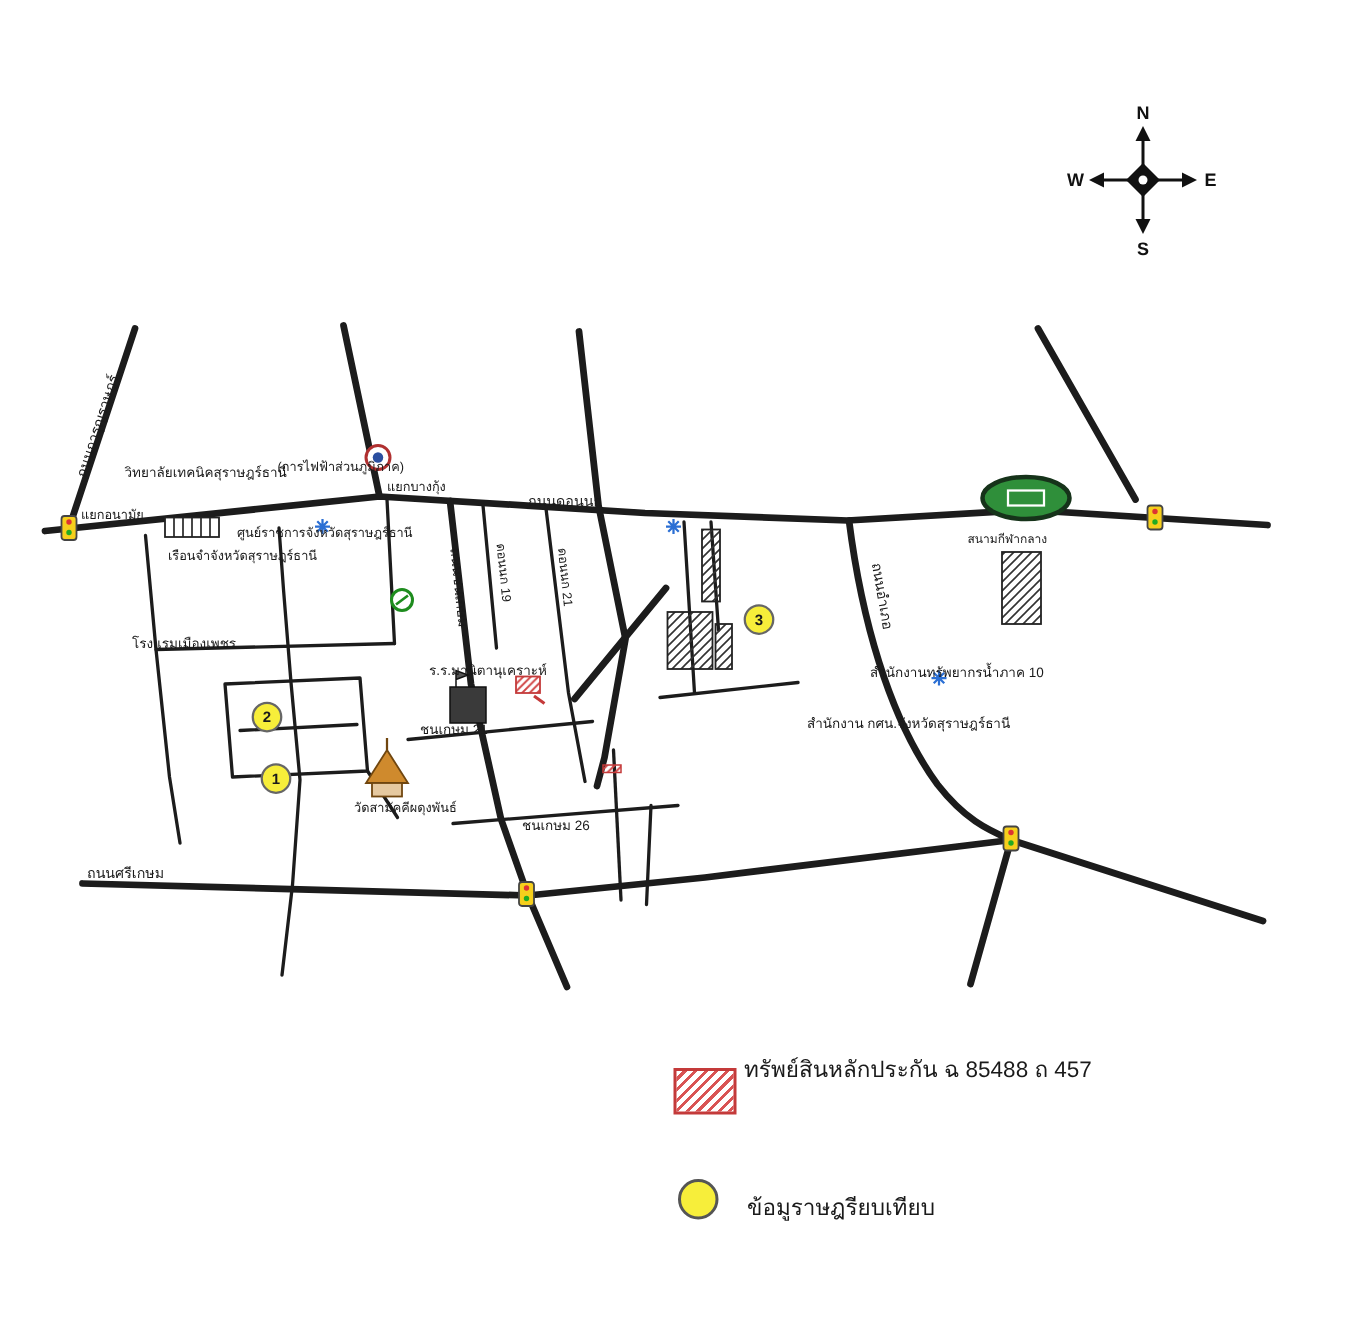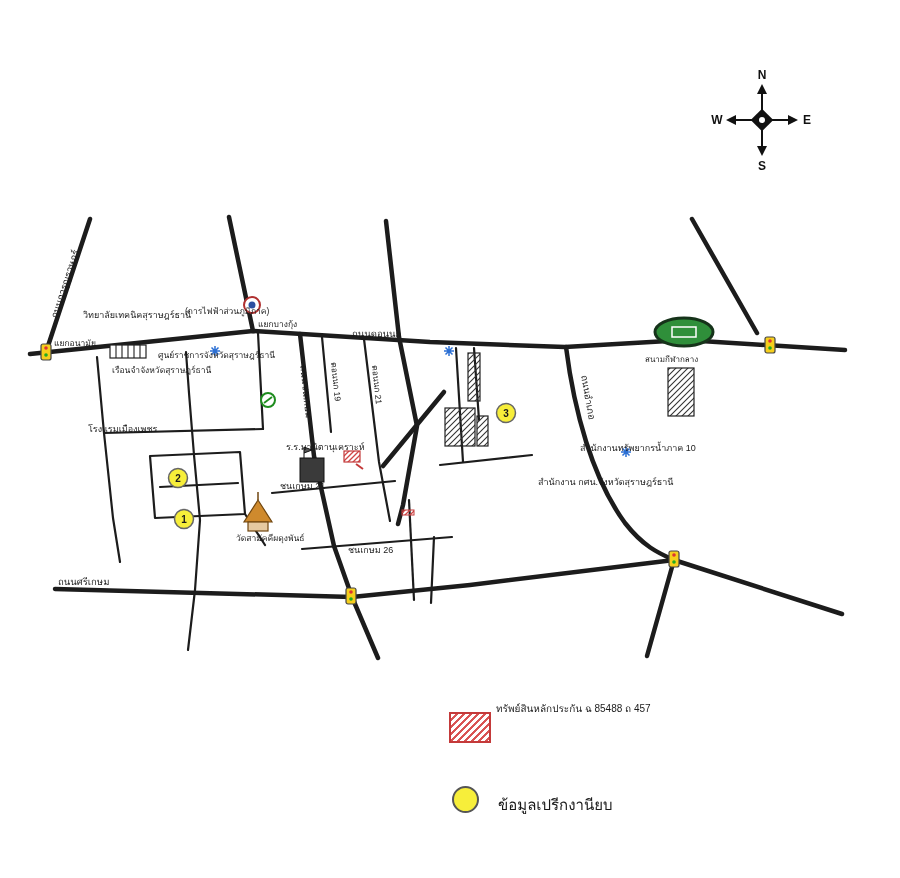--- a/index.html
+++ b/index.html
@@ -3,21 +3,21 @@
 <meta charset="utf-8">
 <style>
   html,body{margin:0;padding:0;background:#e8e8e8;}
   .page{
     position:relative;width:900px;height:878px;background:#ffffff;
     font-family:"Liberation Sans","DejaVu Sans",sans-serif;color:#1a1a1a;
     overflow:hidden;margin:0 auto;
   }
   svg text{font-family:"Liberation Sans","DejaVu Sans",sans-serif;}
   .abs{position:absolute;}
-  .legend-line1{left:496px;top:701px;font-size:10px;white-space:nowrap;}
+  .legend-line1{left:496px;top:701px;font-size:15px;white-space:nowrap;}
   .legend-line2{left:488px;top:725px;font-size:15px;white-space:nowrap;
     border:2px solid #333;border-radius:2px;padding:3px 10px;background:#fff;}
   .legend-swatch{left:449px;top:712px;width:38px;height:27px;
     border:2px solid #c43a3a;
     background:repeating-linear-gradient(135deg,#ffffff 0 3px,#d95454 3px 5px);}
   .legend-circle{left:452px;top:786px;width:23px;height:23px;border-radius:50%;
     background:#f7ee3a;border:2px solid #555;}
   .legend-comparable{left:498px;top:793px;font-size:15px;white-space:nowrap;}
 </style>
 </head>
@@ -205,15 +205,15 @@
         <text y="50">S</text>
         <text x="-45" y="4">W</text>
         <text x="45" y="4">E</text>
       </g>
     </g>
   </svg>
 
   <div class="abs legend-swatch"></div>
   <div class="abs legend-line1">ทรัพย์สินหลักประกัน  ฉ 85488 ถ 457</div>
   <div class="abs legend-circle"></div>
-  <div class="abs legend-comparable">ข้อมูลเปรีกงานียบ</div>
+  <div class="abs legend-comparable">ข้อมูราษฎรียบเทียบ</div>
 
 </div>
 
 </body></html>

